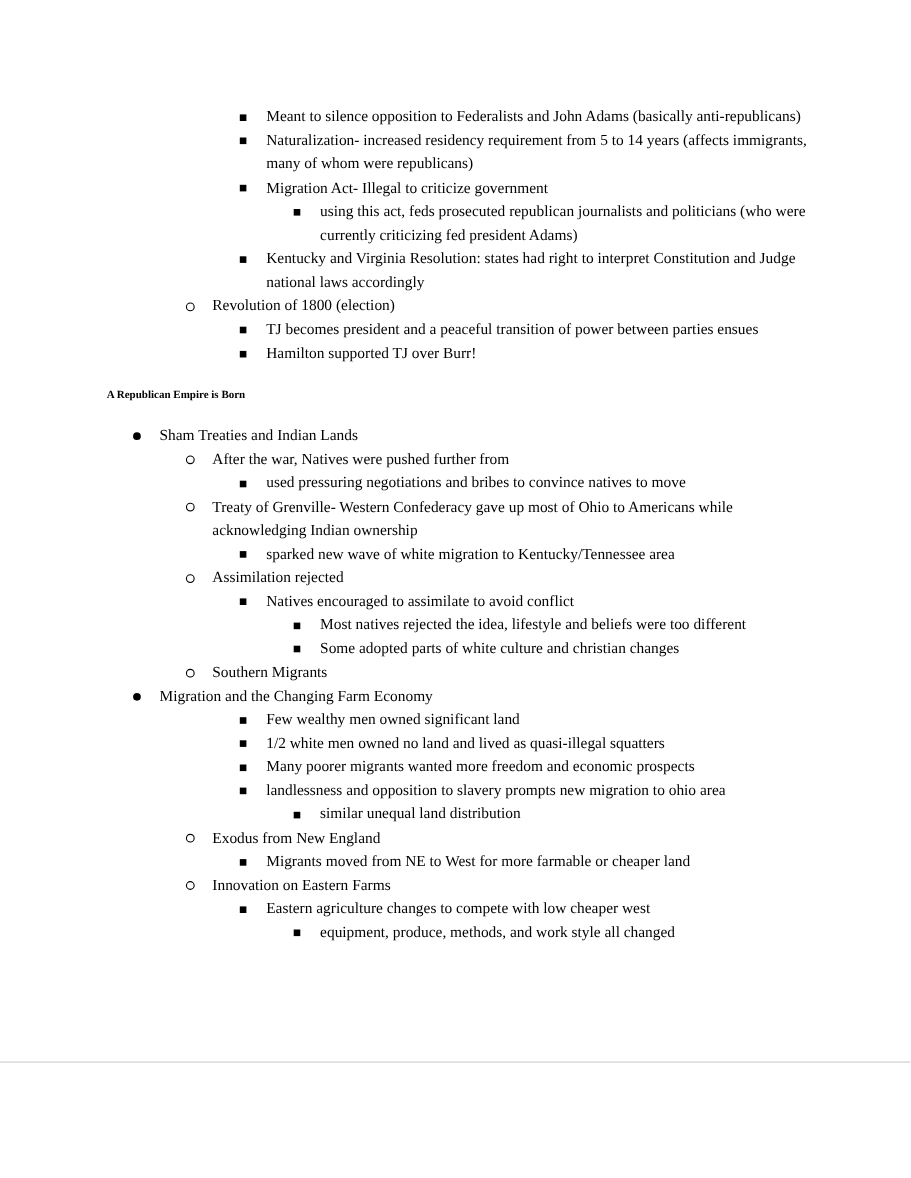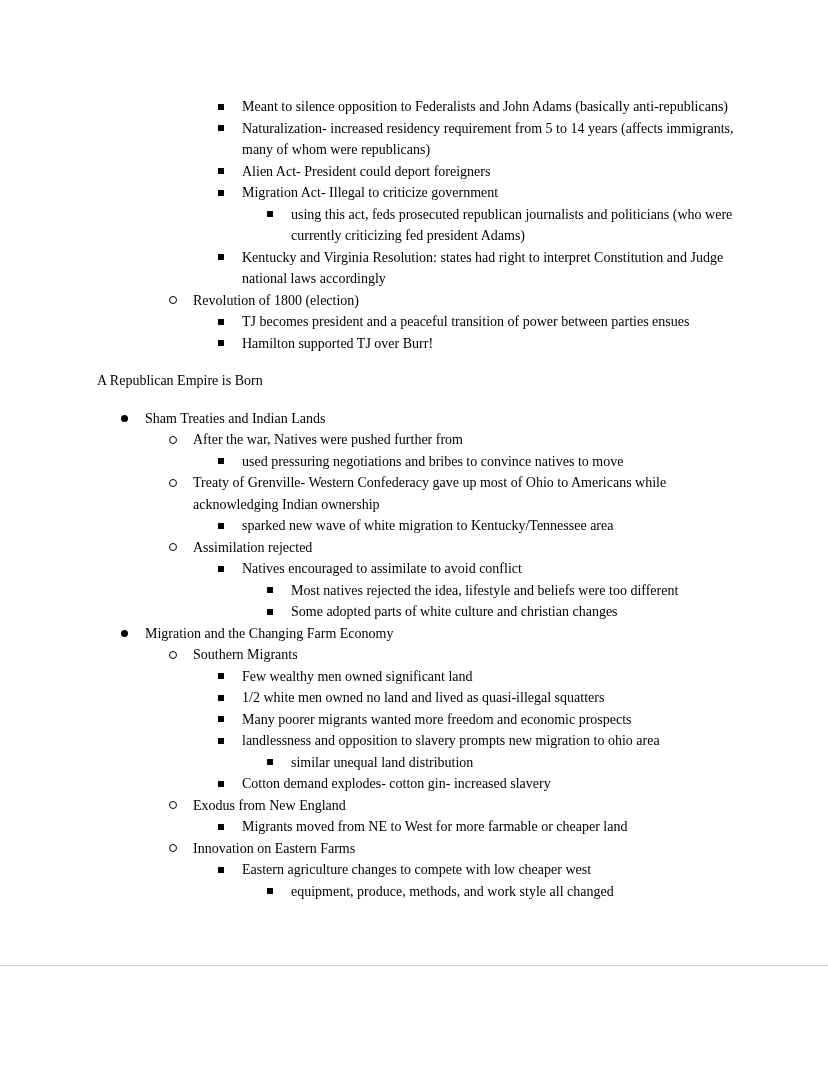--- a/index.html
+++ b/index.html
@@ -16,22 +16,22 @@
     font-family: "Liberation Serif", "DejaVu Serif", serif;
     font-size: 14px;
     line-height: 21.5px;
     color: #000000;
   }
   .content {
     padding: 96px 92px 0 97px;
   }
   .doc-heading {
     margin: 16px 0 16px 0;
-    font-size: 14px;
-    font-weight: normal;
+    font-size: 10px;
+    font-weight: bold;
   }
   .li {
     display: flex;
     align-items: flex-start;
   }
   .li .bullet {
     flex: 0 0 24px;
     width: 24px;
     height: 21.5px;
     display: flex;
@@ -88,24 +88,20 @@
         <div class="li level-3">
           <span class="bullet square"></span>
           <span class="txt">Meant to silence opposition to Federalists and John Adams (basically anti-republicans)</span>
         </div>
         <div class="li level-3">
           <span class="bullet square"></span>
           <span class="txt">Naturalization- increased residency requirement from 5 to 14 years (affects immigrants, many of whom were republicans)</span>
         </div>
         <div class="li level-3">
           <span class="bullet square"></span>
-          <span class="txt">Alien Act- President could deport foreigners</span>
-        </div>
-        <div class="li level-3">
-          <span class="bullet square"></span>
           <span class="txt">Migration Act- Illegal to criticize government</span>
         </div>
         <div class="li level-4">
           <span class="bullet square"></span>
           <span class="txt">using this act, feds prosecuted republican journalists and politicians (who were currently criticizing fed president Adams)</span>
         </div>
         <div class="li level-3">
           <span class="bullet square"></span>
           <span class="txt">Kentucky and Virginia Resolution: states had right to interpret Constitution and Judge national laws accordingly</span>
         </div>
@@ -153,51 +149,47 @@
           <span class="txt">Natives encouraged to assimilate to avoid conflict</span>
         </div>
         <div class="li level-4">
           <span class="bullet square"></span>
           <span class="txt">Most natives rejected the idea, lifestyle and beliefs were too different</span>
         </div>
         <div class="li level-4">
           <span class="bullet square"></span>
           <span class="txt">Some adopted parts of white culture and christian changes</span>
         </div>
+        <div class="li level-2">
+          <span class="bullet circle"></span>
+          <span class="txt">Southern Migrants</span>
+        </div>
         <div class="li level-1">
           <span class="bullet disc"></span>
           <span class="txt">Migration and the Changing Farm Economy</span>
         </div>
-        <div class="li level-2">
-          <span class="bullet circle"></span>
-          <span class="txt">Southern Migrants</span>
-        </div>
         <div class="li level-3">
           <span class="bullet square"></span>
           <span class="txt">Few wealthy men owned significant land</span>
         </div>
         <div class="li level-3">
           <span class="bullet square"></span>
           <span class="txt">1/2 white men owned no land and lived as quasi-illegal squatters</span>
         </div>
         <div class="li level-3">
           <span class="bullet square"></span>
           <span class="txt">Many poorer migrants wanted more freedom and economic prospects</span>
         </div>
         <div class="li level-3">
           <span class="bullet square"></span>
           <span class="txt">landlessness and opposition to slavery prompts new migration to ohio area</span>
         </div>
         <div class="li level-4">
           <span class="bullet square"></span>
           <span class="txt">similar unequal land distribution</span>
-        </div>
-        <div class="li level-3">
-          <span class="bullet square"></span>
-          <span class="txt">Cotton demand explodes- cotton gin- increased slavery</span>
         </div>
         <div class="li level-2">
           <span class="bullet circle"></span>
           <span class="txt">Exodus from New England</span>
         </div>
         <div class="li level-3">
           <span class="bullet square"></span>
           <span class="txt">Migrants moved from NE to West for more farmable or cheaper land</span>
         </div>
         <div class="li level-2">

